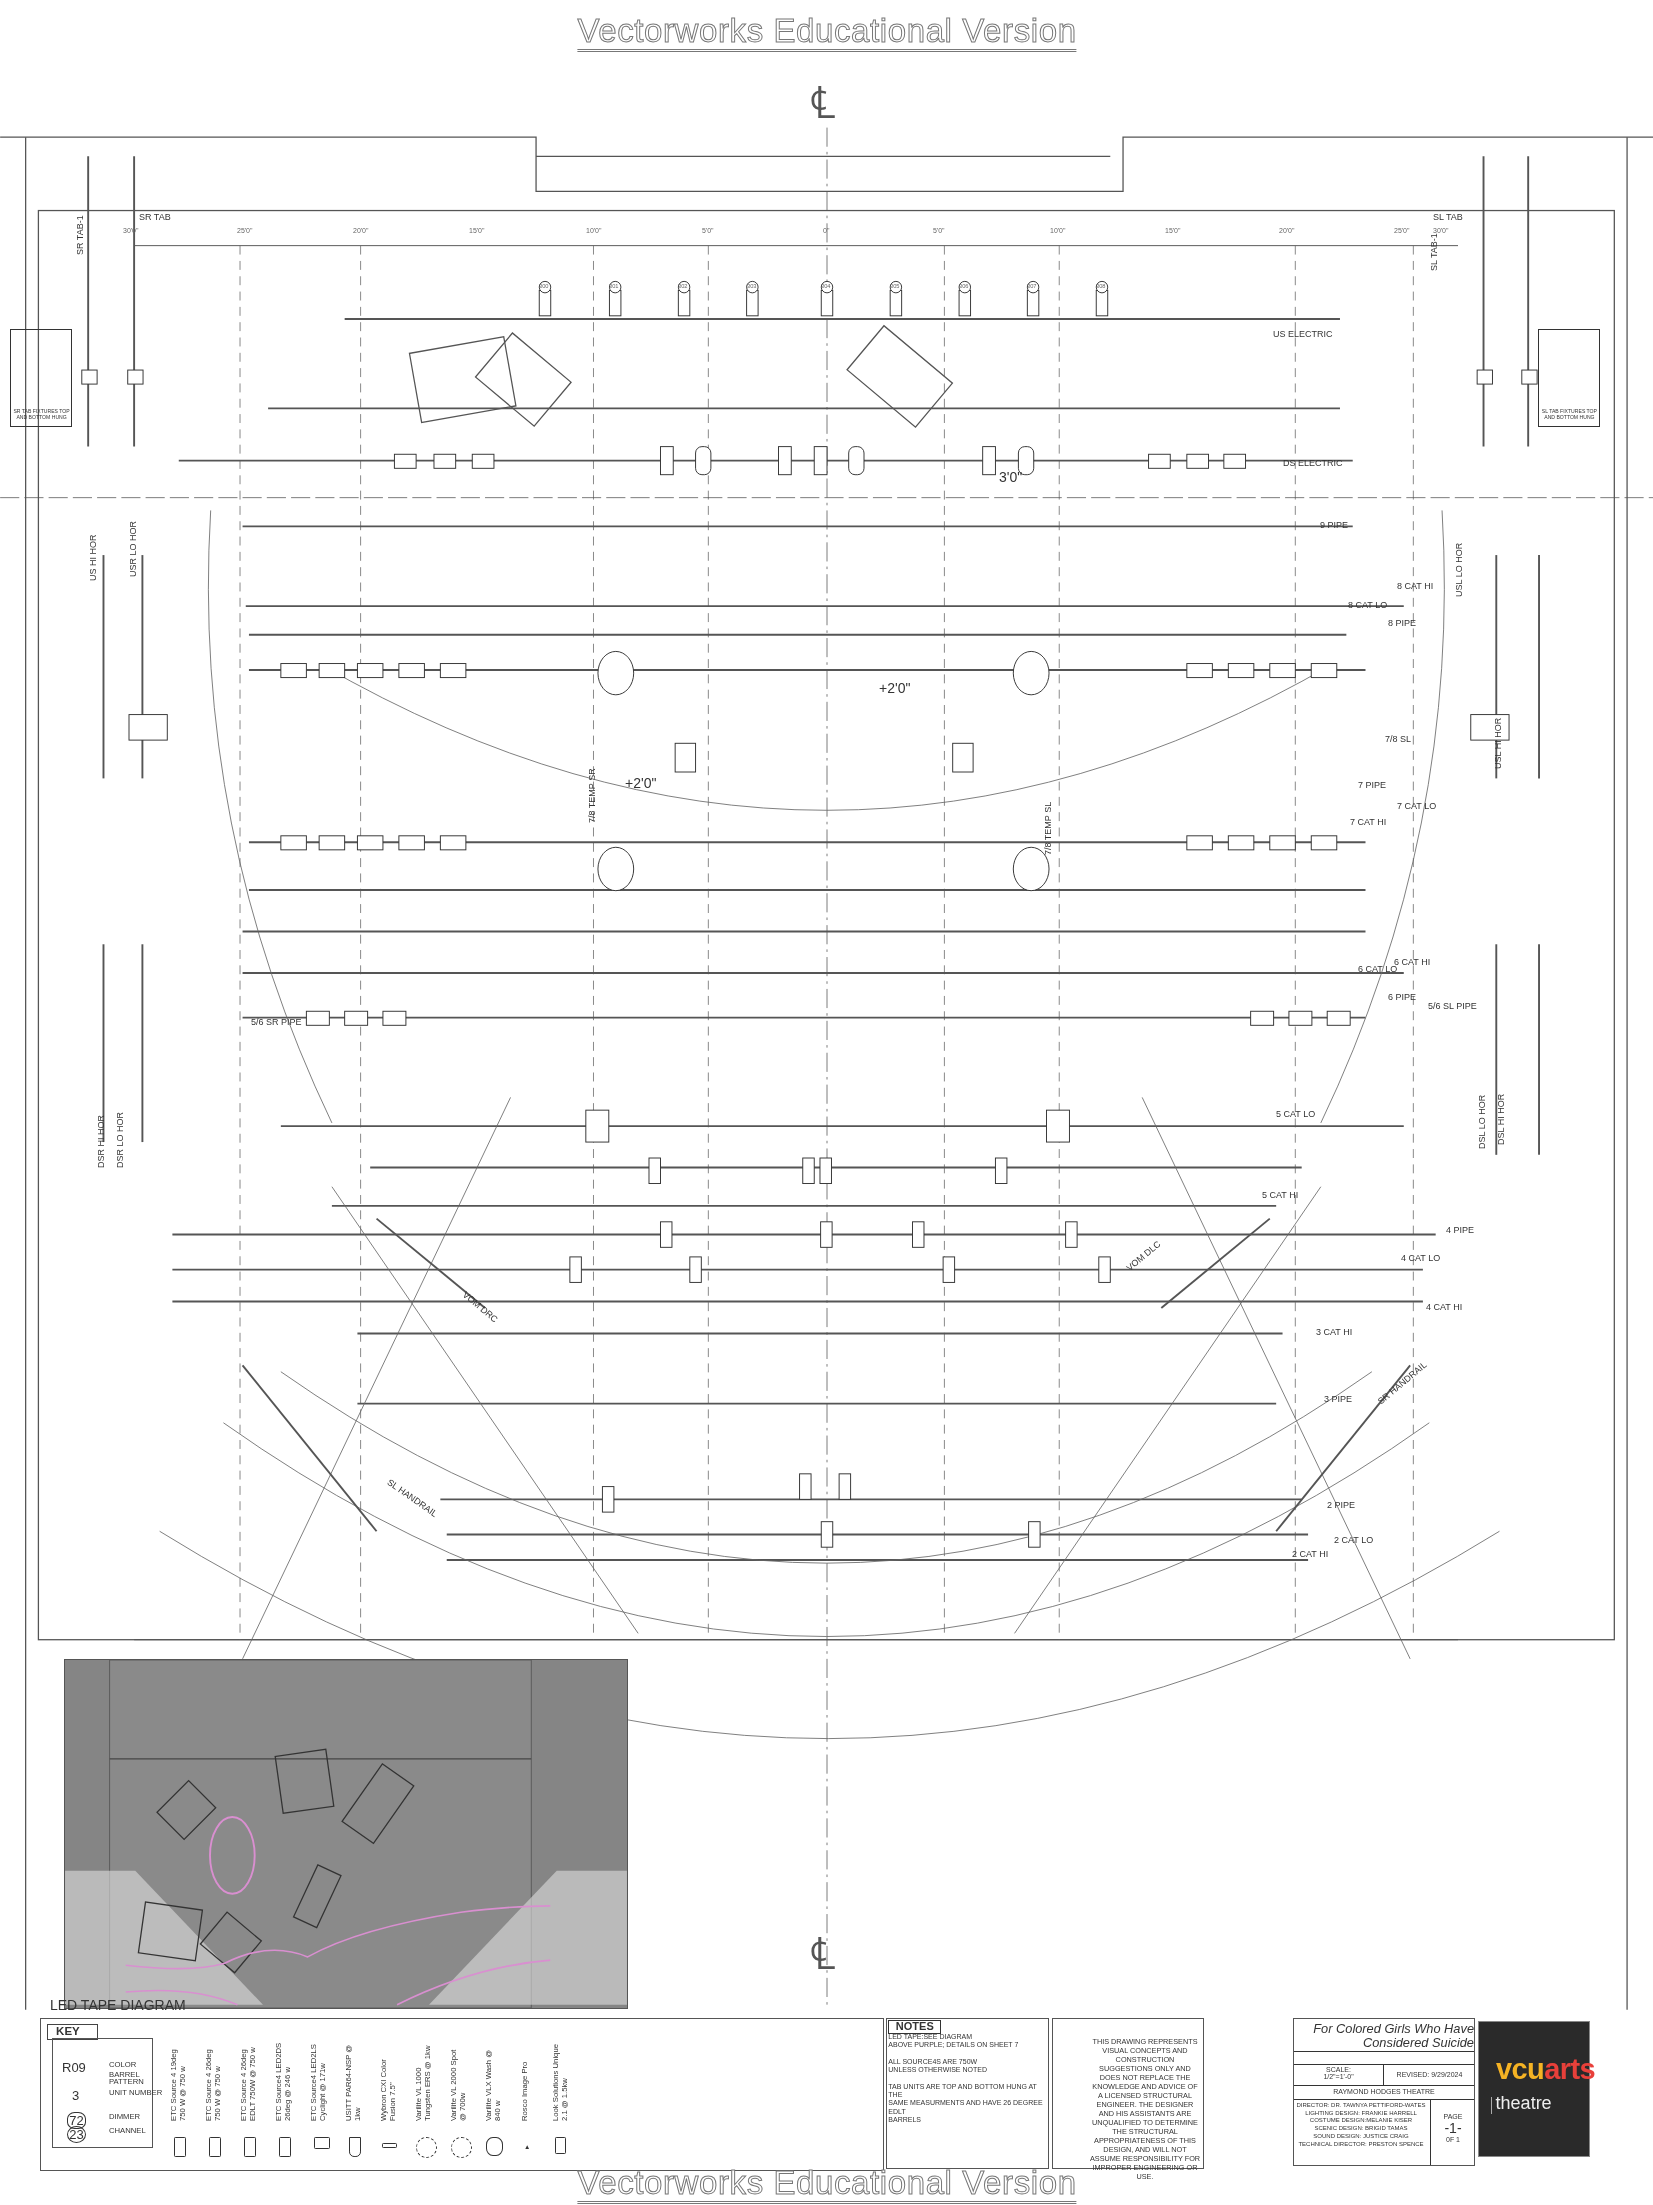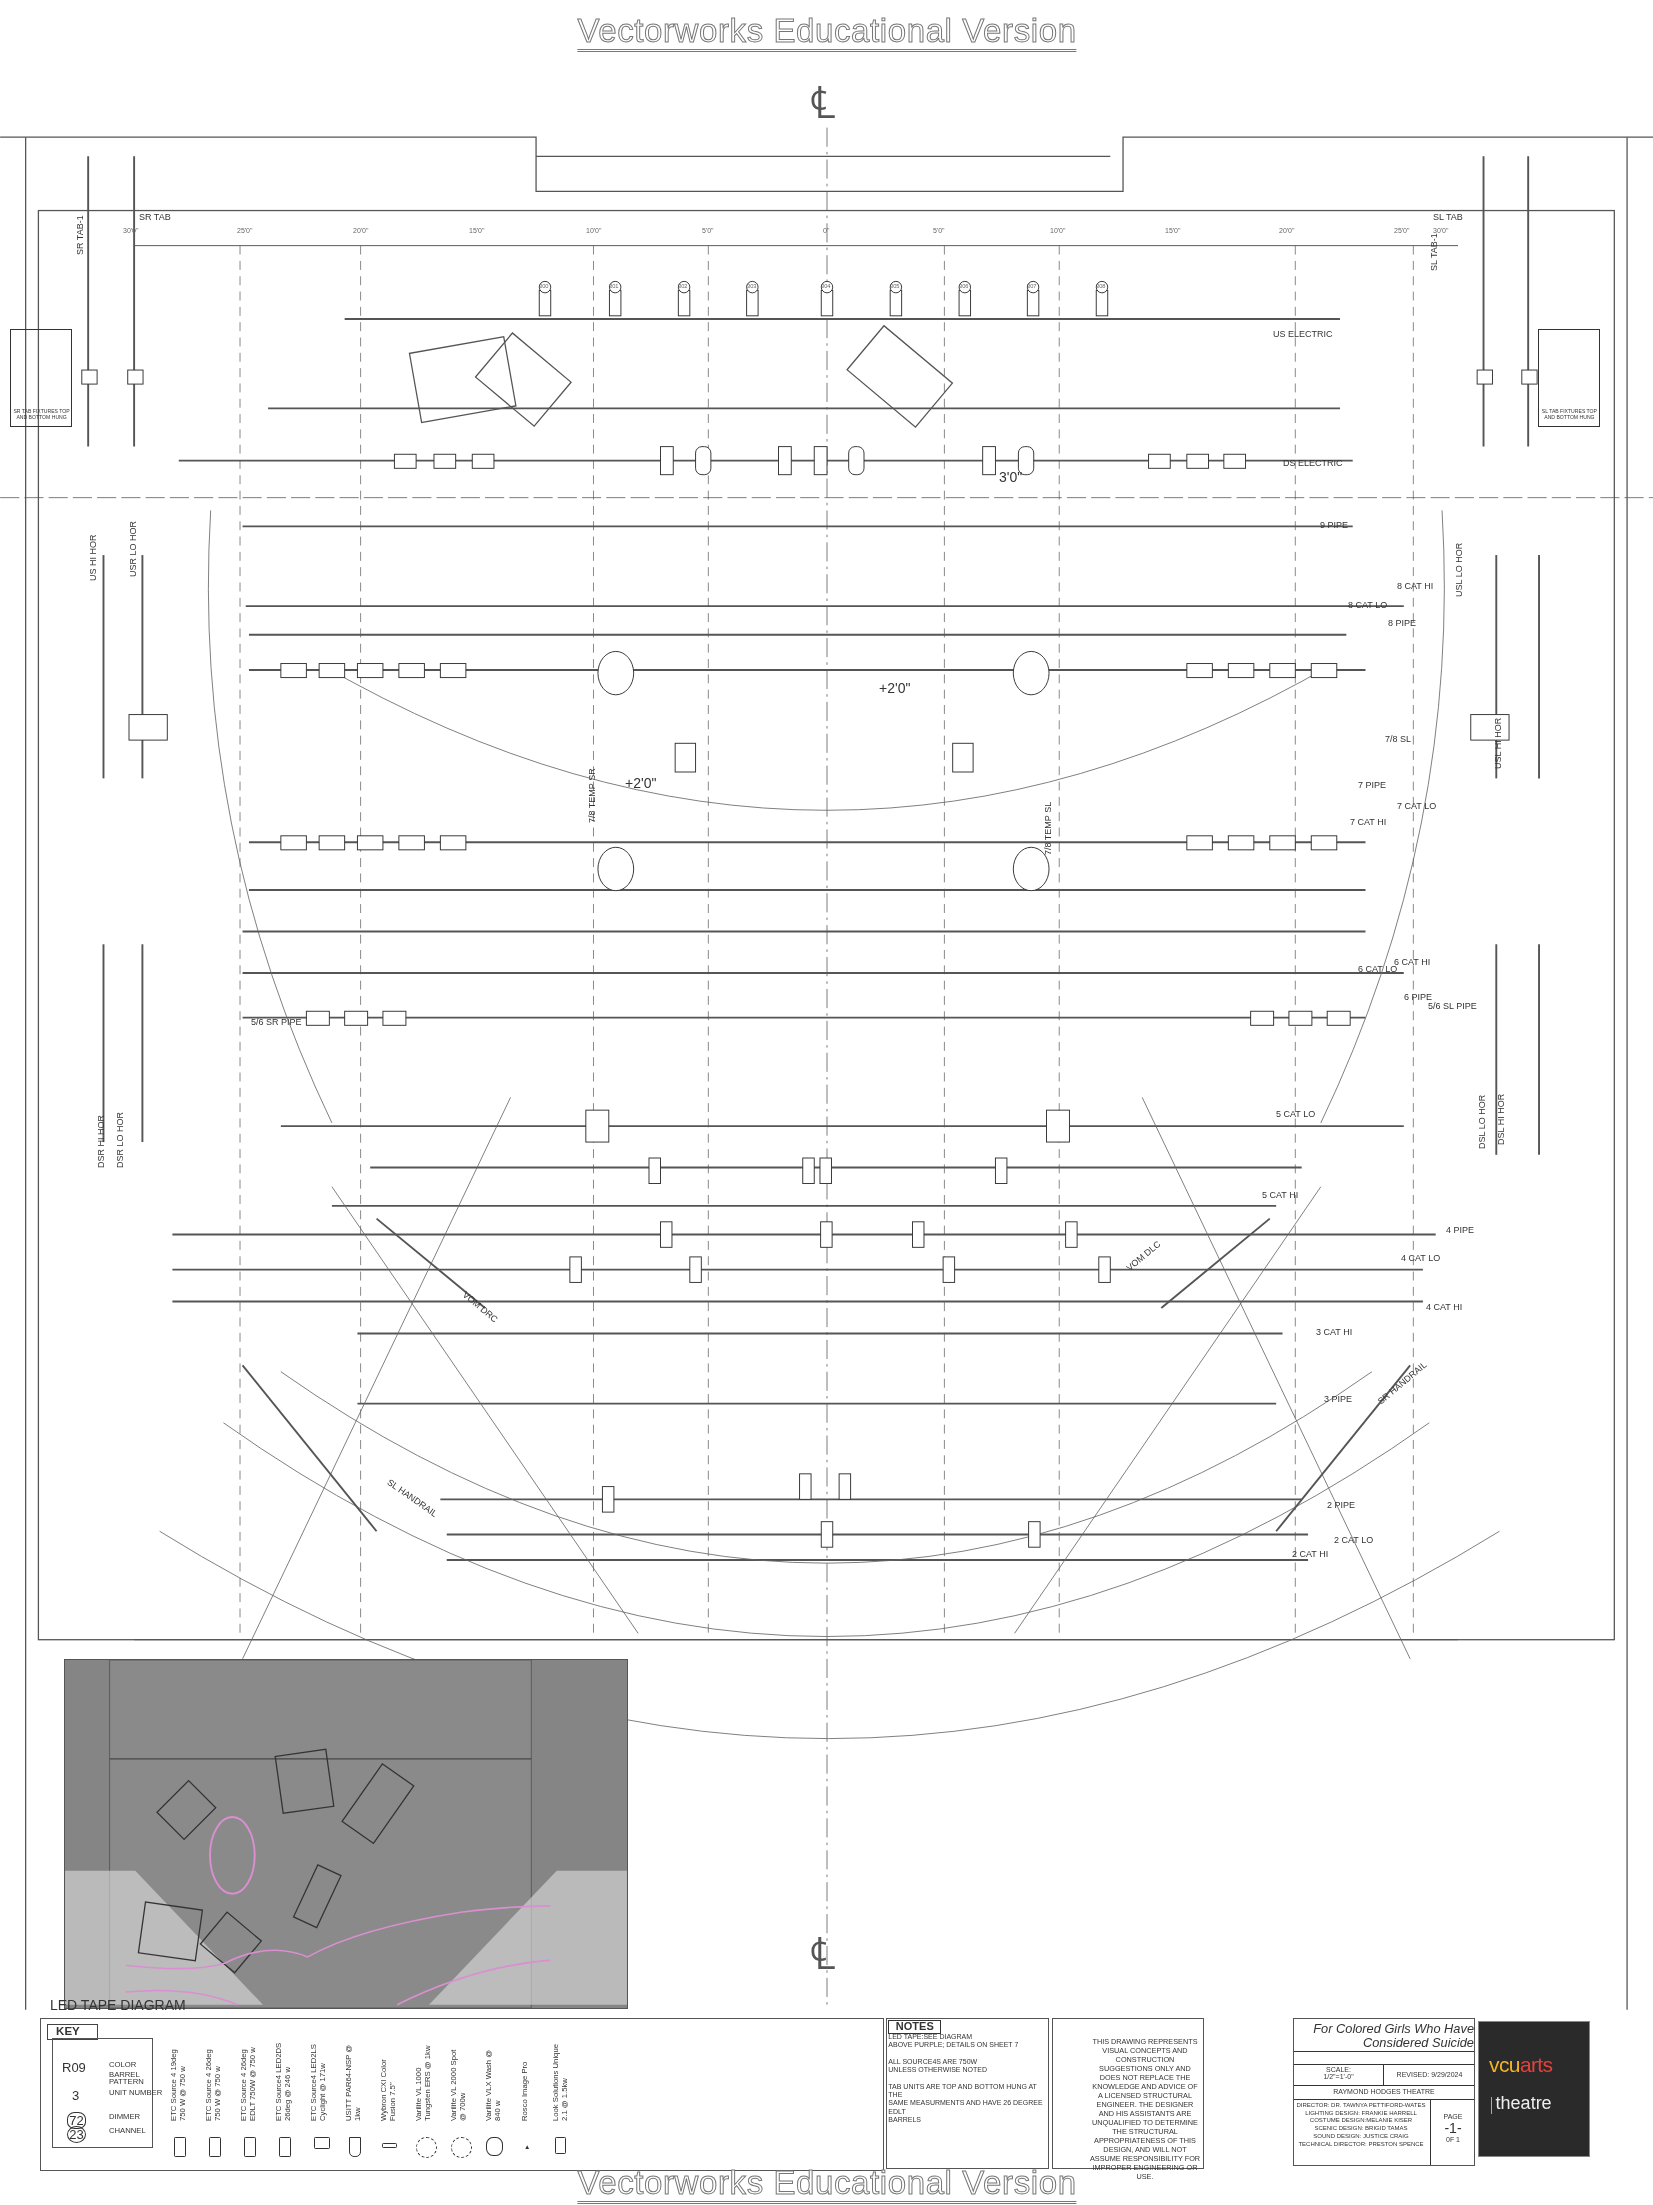--- a/index.html
+++ b/index.html
@@ -30,21 +30,21 @@
   .notes-panel{left:886px;top:2018px;width:163px;height:151px;font-size:7.7px;}
   .notes-tab{position:absolute;left:1.3px;top:1.3px;width:51px;height:11.5px;border:1.3px solid #333;font-weight:bold;font-size:11px;text-align:center;line-height:11.5px;}
   .notes-body{position:absolute;left:1.3px;top:14px;line-height:8.3px;font-size:7px;}
   .disc-panel{left:1052px;top:2018px;width:152px;height:151px;}
   .disc-body{position:absolute;left:2.6px;right:2.6px;top:18px;text-align:center;font-size:7.3px;line-height:9px;margin-left:34px;}
   .title-panel{left:1293px;top:2018px;width:182px;height:148px;}
   .tb-title{position:absolute;left:0;right:0;top:2.6px;text-align:right;font-style:italic;font-size:12.8px;line-height:14.7px;}
   .tb-row{position:absolute;left:0;right:0;border-top:1px solid #333;}
   .tb-cell{position:absolute;font-size:7px;text-align:center;}
   .logo{position:absolute;left:1478px;top:2021px;width:110px;height:134px;background:#2a2a2a;border:1.9px double #888;}
-  .logo .vcu{position:absolute;left:10px;top:31px;font-size:21px;font-weight:normal;letter-spacing:-0.6px;}
+  .logo .vcu{position:absolute;left:17px;top:31px;font-size:29px;font-weight:bold;letter-spacing:-0.6px;}
   .logo .vcu .v{color:#f5b324;}
   .logo .vcu .a{color:#e8403a;}
   .logo .th{position:absolute;left:16.6px;top:71px;font-size:18px;color:#eee;}
   .logo .bar{position:absolute;left:11.5px;top:75px;width:1.3px;height:16.6px;background:#aaa;}
 </style>
 </head>
 <body>
 
 <div class="watermark wm-top">Vectorworks Educational Version</div>
 <div class="cl" style="left:810px;top:70px;">℄</div>
@@ -264,21 +264,21 @@
 <div class="lbl" style="left:1320px;top:520px;">9 PIPE</div>
 <div class="lbl" style="left:1397px;top:581px;">8 CAT HI</div>
 <div class="lbl" style="left:1348px;top:600px;">8 CAT LO</div>
 <div class="lbl" style="left:1388px;top:618px;">8 PIPE</div>
 <div class="lbl" style="left:1385px;top:734px;">7/8 SL</div>
 <div class="lbl" style="left:1358px;top:780px;">7 PIPE</div>
 <div class="lbl" style="left:1397px;top:801px;">7 CAT LO</div>
 <div class="lbl" style="left:1350px;top:817px;">7 CAT HI</div>
 <div class="lbl" style="left:1394px;top:957px;">6 CAT HI</div>
 <div class="lbl" style="left:1358px;top:964px;">6 CAT LO</div>
-<div class="lbl" style="left:1388px;top:992px;margin-left:16px;">6 PIPE</div>
+<div class="lbl" style="left:1388px;top:992px;">6 PIPE</div>
 <div class="lbl" style="left:1428px;top:1001px;">5/6 SL PIPE</div>
 <div class="lbl" style="left:1276px;top:1109px;">5 CAT LO</div>
 <div class="lbl" style="left:1262px;top:1190px;">5 CAT HI</div>
 <div class="lbl" style="left:1446px;top:1225px;">4 PIPE</div>
 <div class="lbl" style="left:1401px;top:1253px;">4 CAT LO</div>
 <div class="lbl" style="left:1426px;top:1302px;">4 CAT HI</div>
 <div class="lbl" style="left:1316px;top:1327px;">3 CAT HI</div>
 <div class="lbl" style="left:1324px;top:1394px;">3 PIPE</div>
 <div class="lbl" style="left:1327px;top:1500px;">2 PIPE</div>
 <div class="lbl" style="left:1334px;top:1535px;">2 CAT LO</div>

